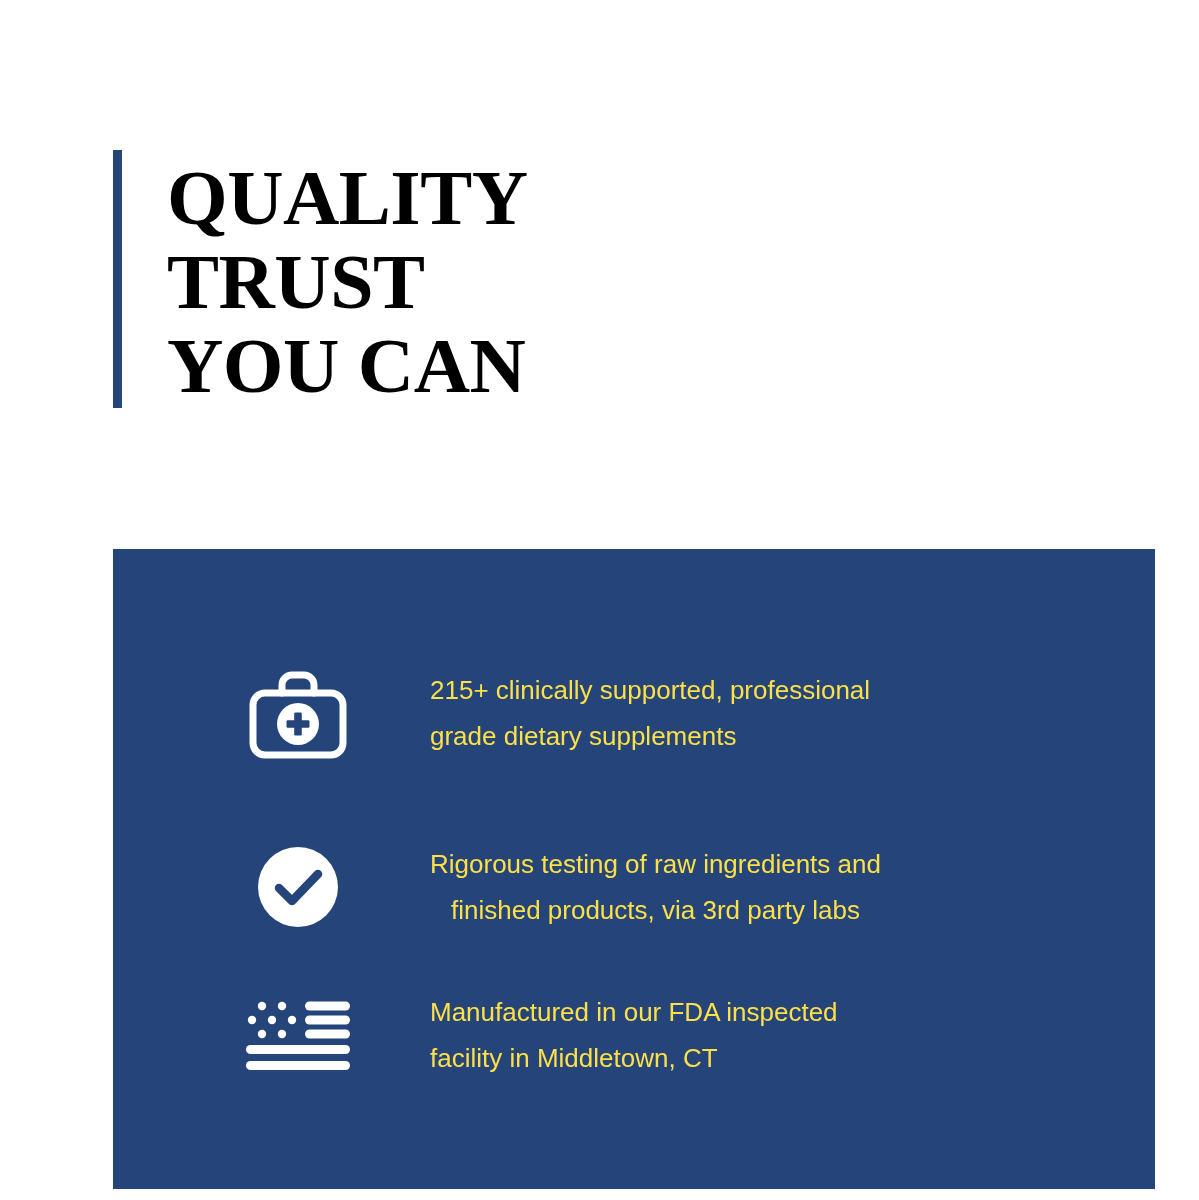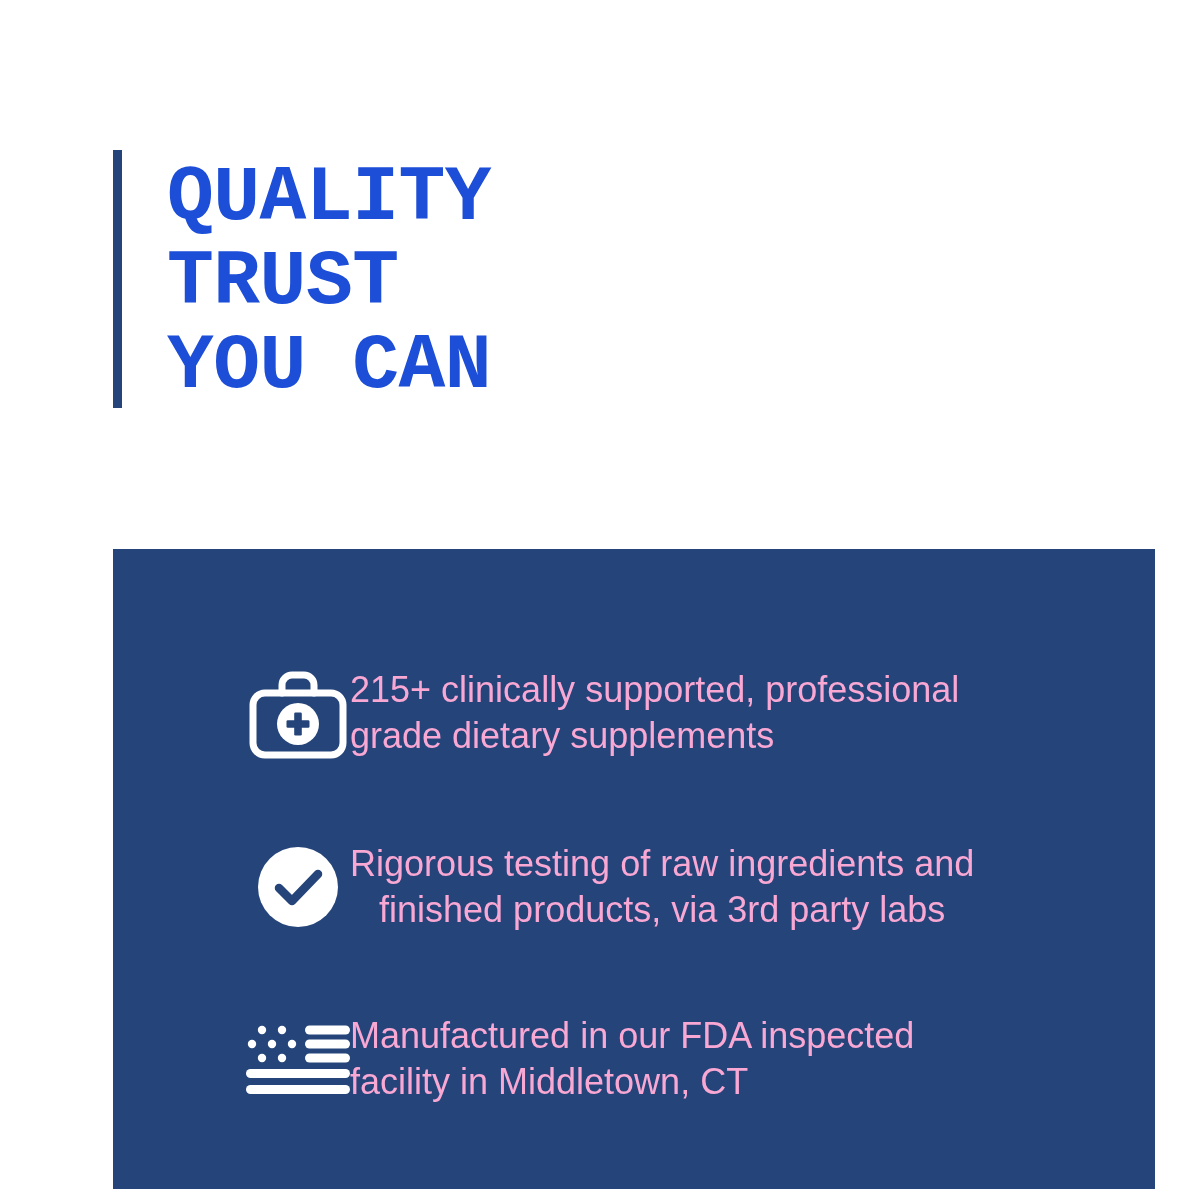--- a/index.html
+++ b/index.html
@@ -31,22 +31,22 @@
     align-items: stretch;
   }
   .headline-rule {
     width: 9px;
     background: #24447A;
     flex: 0 0 auto;
     height: 258px;
   }
   .headline-text {
     margin-left: 45px;
-    color: #1d4ed8;
-    font-family: Liberation Mono, monospace;
+    color: #000000;
+    font-family: Liberation Serif, serif;
     font-weight: bold;
     font-size: 78px;
     line-height: 84px;
     letter-spacing: -0.5px;
     text-transform: uppercase;
     white-space: nowrap;
     padding-top: 6px;
   }
   .headline-text .hl-line {
     display: block;
@@ -70,38 +70,39 @@
   }
 
   .feature-row {
     position: absolute;
     display: flex;
     align-items: flex-start;
     left: 133px;
   }
   .feature-row.r0 { top: 118px; }
   .feature-row.r1 { top: 292px; text-align: center; }
-  .feature-row.r2 { top: 464px; }
+  .feature-row.r2 { top: 440px; }
 
   .feature-icon {
     width: 104px;
     flex: 0 0 104px;
     display: flex;
     align-items: center;
     justify-content: center;
   }
   .feature-row.r0 .feature-icon { padding-top: 2px; }
   .feature-row.r1 .feature-icon { padding-top: 0px; }
   .feature-row.r2 .feature-icon { padding-top: 8px; }
 
   .feature-text {
-    color: #f9a8d4;
+    margin-left: 80px;
+    color: #fde047;
     font-family: "Liberation Sans", sans-serif;
     font-weight: normal;
-    font-size: 36px;
+    font-size: 26px;
     line-height: 46px;
     max-width: 640px;
     white-space: pre-line;
   }
 
   svg { display: block; }
 </style>
 </head>
 <body>
 

